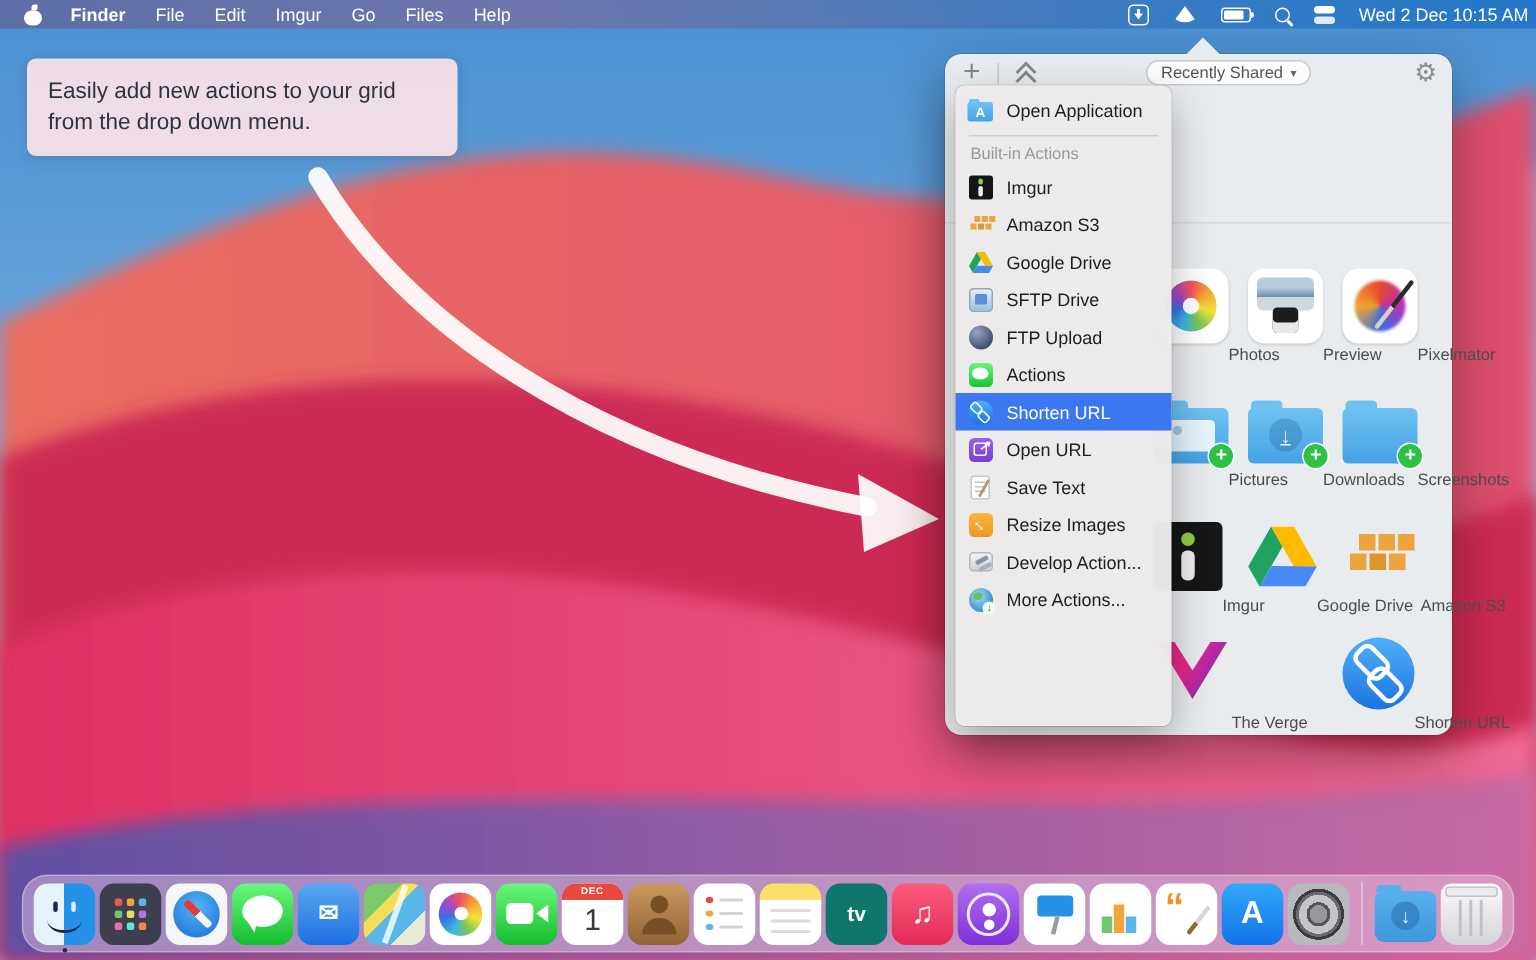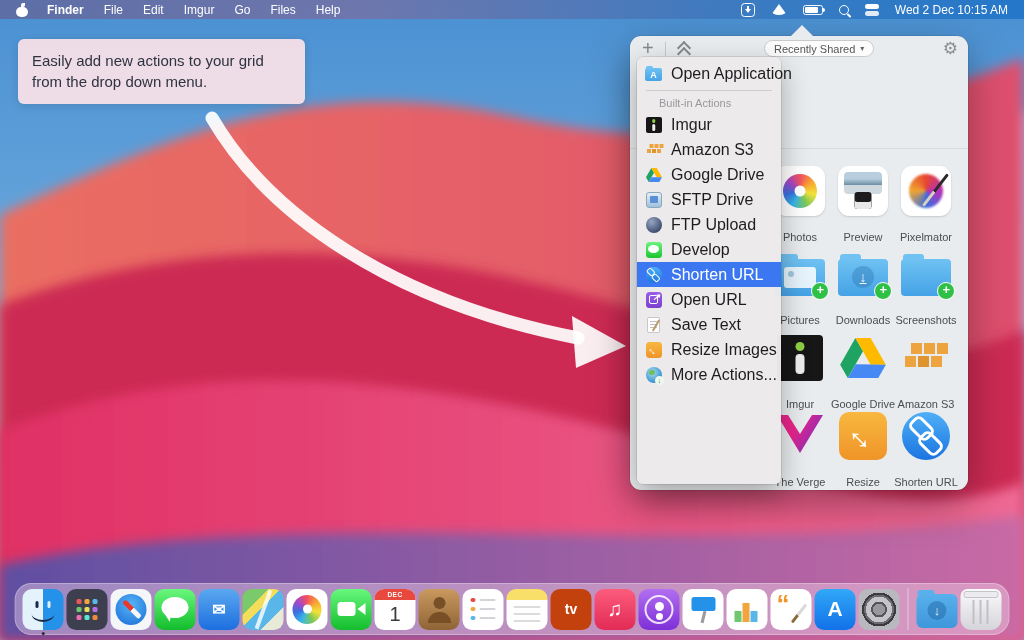--- a/index.html
+++ b/index.html
@@ -10,21 +10,21 @@
   
   .wall { position:absolute; inset:0; z-index:0; }
 
   
   .menubar { position:absolute; top:0; left:0; right:0; height:19px; z-index:40;
     display:flex; align-items:center; justify-content:space-between;
     background:linear-gradient(90deg, rgba(96,104,158,.85), rgba(122,110,160,.75) 35%, rgba(52,118,190,.8) 75%, rgba(30,115,200,.85));
     color:#fff; font-size:12px; }
   .mb-left, .mb-right { display:flex; align-items:center; height:100%; }
   .mb-left { padding-left:10px; gap:2px; }
-  .mb-right { padding-right:16px; gap:16px; }
+  .mb-right { padding-right:5px; gap:16px; }
   .mb-item { padding:0 9px; height:100%; display:flex; align-items:center; }
   .mb-item.bold { font-weight:bold; }
   .apple { width:12px; height:14px; position:relative; margin:0 8px 0 6px; }
   .apple::before { content:""; position:absolute; bottom:0; left:0; width:12px; height:10px; background:#fff; border-radius:5px 5px 5px 5px; }
   .apple::after { content:""; position:absolute; top:0; left:5px; width:4px; height:4px; background:#fff; border-radius:50% 0; }
   .mb-dropzone { width:14px; height:14px; border:1.5px solid #fff; border-radius:3.5px; position:relative; }
   .mb-dropzone::before { content:""; position:absolute; top:2px; left:50%; transform:translateX(-50%); width:2px; height:4px; background:#fff; }
   .mb-dropzone::after { content:""; position:absolute; top:5px; left:50%; transform:translateX(-50%); width:0; height:0;
     border-left:3.5px solid transparent; border-right:3.5px solid transparent; border-top:4px solid #fff; }
   .mb-wifi { width:0; height:0; border-left:8px solid transparent; border-right:8px solid transparent; border-bottom:11px solid #fff; border-radius:50%; }
@@ -58,21 +58,21 @@
   .chev::before, .chev::after { content:""; position:absolute; left:2px; width:8px; height:8px;
     border-left:2px solid #86878a; border-top:2px solid #86878a; transform:rotate(45deg); }
   .chev::before { top:1px; } .chev::after { top:7px; }
   .tb-pill { position:absolute; left:134px; top:4px; height:17px; background:#fcfcfc; border:1px solid #c9c9cc;
     border-radius:9px; display:flex; align-items:center; gap:5px; padding:0 9px; font-size:11px; color:#555; }
   .tb-pill .arr { font-size:8px; color:#666; }
   .tb-gear { position:absolute; right:10px; top:2px; font-size:17px; color:#8c8d90; }
   .drop-empty-sep { position:absolute; left:0; right:0; top:112px; height:1px; background:rgba(0,0,0,.07); }
 
   
-  .gcell { position:absolute; width:62px; height:78px; display:flex; flex-direction:column; align-items:center; }
+  .gcell { position:absolute; width:62px; height:78px; display:flex; flex-direction:row; align-items:center; }
   .gcell .glabel { margin-top:auto; font-size:11px; color:#4c4c4e; white-space:nowrap; }
   .gic { position:relative; width:52px; height:52px; display:flex; align-items:center; justify-content:center; }
 
   
   .tile { width:50px; height:50px; background:#fff; border-radius:11px; position:relative; box-shadow:0 1px 2px rgba(0,0,0,.15); }
   .pinw::before { content:""; position:absolute; inset:8px; border-radius:50%;
     background:conic-gradient(#f5515f,#f7a532,#f3e13a,#7ec855,#39b7e8,#3a6fe0,#a348c8,#f5515f); }
   .pinw::after { content:""; position:absolute; top:50%; left:50%; width:11px; height:11px; transform:translate(-50%,-50%); background:#fff; border-radius:50%; }
   .prev::before { content:""; position:absolute; top:6px; left:6px; right:6px; height:22px; border-radius:4px;
     background:linear-gradient(180deg,#b8cede 30%,#6a8ba2 60%,#cfd8de 60%); }
@@ -114,25 +114,25 @@
   .link-c { background:linear-gradient(180deg,#4fb0f8,#1b74e0); border-radius:50%; position:relative; }
   .link-c.lg { width:48px; height:48px; }
   .link-c.lg::before, .link-c.lg::after { content:""; position:absolute; width:19px; height:11px; border:3.5px solid #fff; border-radius:6px; transform:rotate(45deg); }
   .link-c.lg::before { top:8px; left:7px; } .link-c.lg::after { bottom:8px; right:7px; }
   .gdrive-svg { display:block; }
 
   
   .dropdown { position:absolute; left:637px; top:57px; width:144px; height:427px; z-index:30;
     background:rgba(236,234,235,.98); border-radius:6px; box-shadow:0 10px 28px rgba(0,0,0,.3), 0 0 0 .5px rgba(0,0,0,.18); padding-top:4px; }
   .mrow { display:flex; align-items:center; height:25px; padding:0 8px; gap:9px; }
-  .mrow .mlabel { font-size:16px; color:#1d1d1f; white-space:nowrap; }
+  .mrow .mlabel { font-size:12px; color:#1d1d1f; white-space:nowrap; }
   .mrow.sel { background:#3b77f0; }
   .mrow.sel .mlabel { color:#fff; }
   .msep { height:1px; background:rgba(0,0,0,.12); margin:4px 9px 3px; }
-  .mhead { height:18px; padding:0 22px; font-size:11px; color:#98989c; display:flex; align-items:center; }
+  .mhead { height:18px; padding:0 10px; font-size:11px; color:#98989c; display:flex; align-items:center; }
   .mic { width:17px; height:17px; flex:0 0 17px; position:relative; display:flex; align-items:center; justify-content:center; }
 
   .adrop { width:16px; height:16px; border-radius:50%;
     background:radial-gradient(circle, #fff 0 2px, #3f9bee 2px 4.5px, #fff 4.5px 6px, #3f9bee 6px 8px, #2f8ae0 8px); }
   .imgur-s { width:16px; height:16px; background:#161616; border-radius:2px; position:relative; }
   .imgur-s::before { content:""; position:absolute; top:2.5px; left:50%; transform:translateX(-50%); width:3.5px; height:3.5px; border-radius:50%; background:#8fce44; }
   .imgur-s::after { content:""; position:absolute; top:7px; left:50%; transform:translateX(-50%); width:3.5px; height:7px; border-radius:2px; background:#ededed; }
   .s3-s { width:17px; height:17px; position:relative; }
   .s3-s::before { content:""; position:absolute; top:8px; left:2px; width:4px; height:4px; background:#eda43e;
     box-shadow:5px 0 0 #e09430, 10px 0 0 #eda43e, 7.5px -5px 0 #eda43e, 2.5px -5px 0 #eda43e, 12.5px -5px 0 #eda43e; }
@@ -203,21 +203,21 @@
   .dk-contacts { background:linear-gradient(180deg,#c9995f,#8f6436); }
   .dk-contacts::before { content:""; position:absolute; top:8px; left:50%; transform:translateX(-50%); width:12px; height:12px; border-radius:50%; background:#775026; }
   .dk-contacts::after { content:""; position:absolute; bottom:7px; left:50%; transform:translateX(-50%); width:23px; height:11px; border-radius:12px 12px 0 0; background:#775026; }
   .dk-reminders { background:#fff; }
   .dk-reminders::before { content:""; position:absolute; top:9px; left:8px; width:4.5px; height:4.5px; border-radius:50%; background:#e8493f;
     box-shadow:0 9px 0 #f0a53f, 0 18px 0 #58b7e8; }
   .dk-reminders::after { content:""; position:absolute; top:10px; left:17px; width:16px; height:2.5px; border-radius:1.5px; background:#d4d4d8;
     box-shadow:0 9px 0 #d4d4d8, 0 18px 0 #d4d4d8; }
   .dk-notes { background:linear-gradient(180deg,#f7df6a 0 11px, #fff 11px); }
   .dk-notes::before { content:""; position:absolute; top:17px; left:7px; width:27px; height:2px; border-radius:1px; background:#dcdcdc; box-shadow:0 7px 0 #dcdcdc, 0 14px 0 #dcdcdc; }
-  .dk-appletv { background:#c2410c; }
+  .dk-appletv { background:#0f766e; }
   .dk-appletv .dg { font-size:14px; }
   .dk-music { background:linear-gradient(180deg,#fc5c7d,#e22b55); }
   .dk-music .dg { font-size:20px; font-weight:normal; }
   .dk-podcasts { background:linear-gradient(180deg,#b16ff0,#7e2fd8); }
   .dk-podcasts::before { content:""; position:absolute; inset:6px; border:2.5px solid rgba(255,255,255,.85); border-radius:50%; }
   .dk-podcasts::after { content:""; position:absolute; top:13px; left:50%; transform:translateX(-50%); width:9px; height:9px; background:#fff; border-radius:50%;
     box-shadow:0 10px 0 -1px #fff; }
   .dk-keynote { background:#fff; }
   .dk-keynote::before { content:""; position:absolute; top:8px; left:50%; transform:translateX(-50%); width:24px; height:14px; background:#2492e8; border-radius:2.5px; }
   .dk-keynote::after { content:""; position:absolute; top:22px; left:50%; width:3px; height:12px; background:#9a9aa0; transform:translateX(-50%) rotate(14deg); }
@@ -380,26 +380,20 @@
         </span>
       <span class="glabel">Amazon S3</span>
     </div>
 
     <div class="gcell" style="left:139px; top:374px;">
       <span class="gic">
           <i class="verge-l"></i>
         </span>
       <span class="glabel">The Verge</span>
     </div>
-    <div class="gcell" style="left:202px; top:374px;">
-      <span class="gic">
-          <i class="rsz lg"></i>
-        </span>
-      <span class="glabel">Resize</span>
-    </div>
     <div class="gcell" style="left:265px; top:374px;">
       <span class="gic">
           <i class="link-c lg"></i>
         </span>
       <span class="glabel">Shorten URL</span>
     </div>
   </div>
 
   <div class="dropdown">
     <div class="mrow">
@@ -444,21 +438,21 @@
     <div class="mrow">
       <span class="mic">
           <i class="ftp-s"></i>
         </span>
       <span class="mlabel">FTP Upload</span>
     </div>
     <div class="mrow">
       <span class="mic">
           <i class="msg-s"></i>
         </span>
-      <span class="mlabel">Develop</span>
+      <span class="mlabel">Actions</span>
     </div>
     <div class="mrow sel">
       <span class="mic">
           <i class="link-c sm"></i>
         </span>
       <span class="mlabel">Shorten URL</span>
     </div>
     <div class="mrow">
       <span class="mic">
           <i class="ourl-s"></i>
@@ -469,20 +463,26 @@
       <span class="mic">
           <i class="stxt-s"></i>
         </span>
       <span class="mlabel">Save Text</span>
     </div>
     <div class="mrow">
       <span class="mic">
           <i class="rsz sm"></i>
         </span>
       <span class="mlabel">Resize Images</span>
+    </div>
+    <div class="mrow">
+      <span class="mic">
+          <i class="dev-s"></i>
+        </span>
+      <span class="mlabel">Develop Action...</span>
     </div>
     <div class="mrow">
       <span class="mic">
           <i class="more-s"></i>
         </span>
       <span class="mlabel">More Actions...</span>
     </div>
   </div>
 
   <div class="dock">

